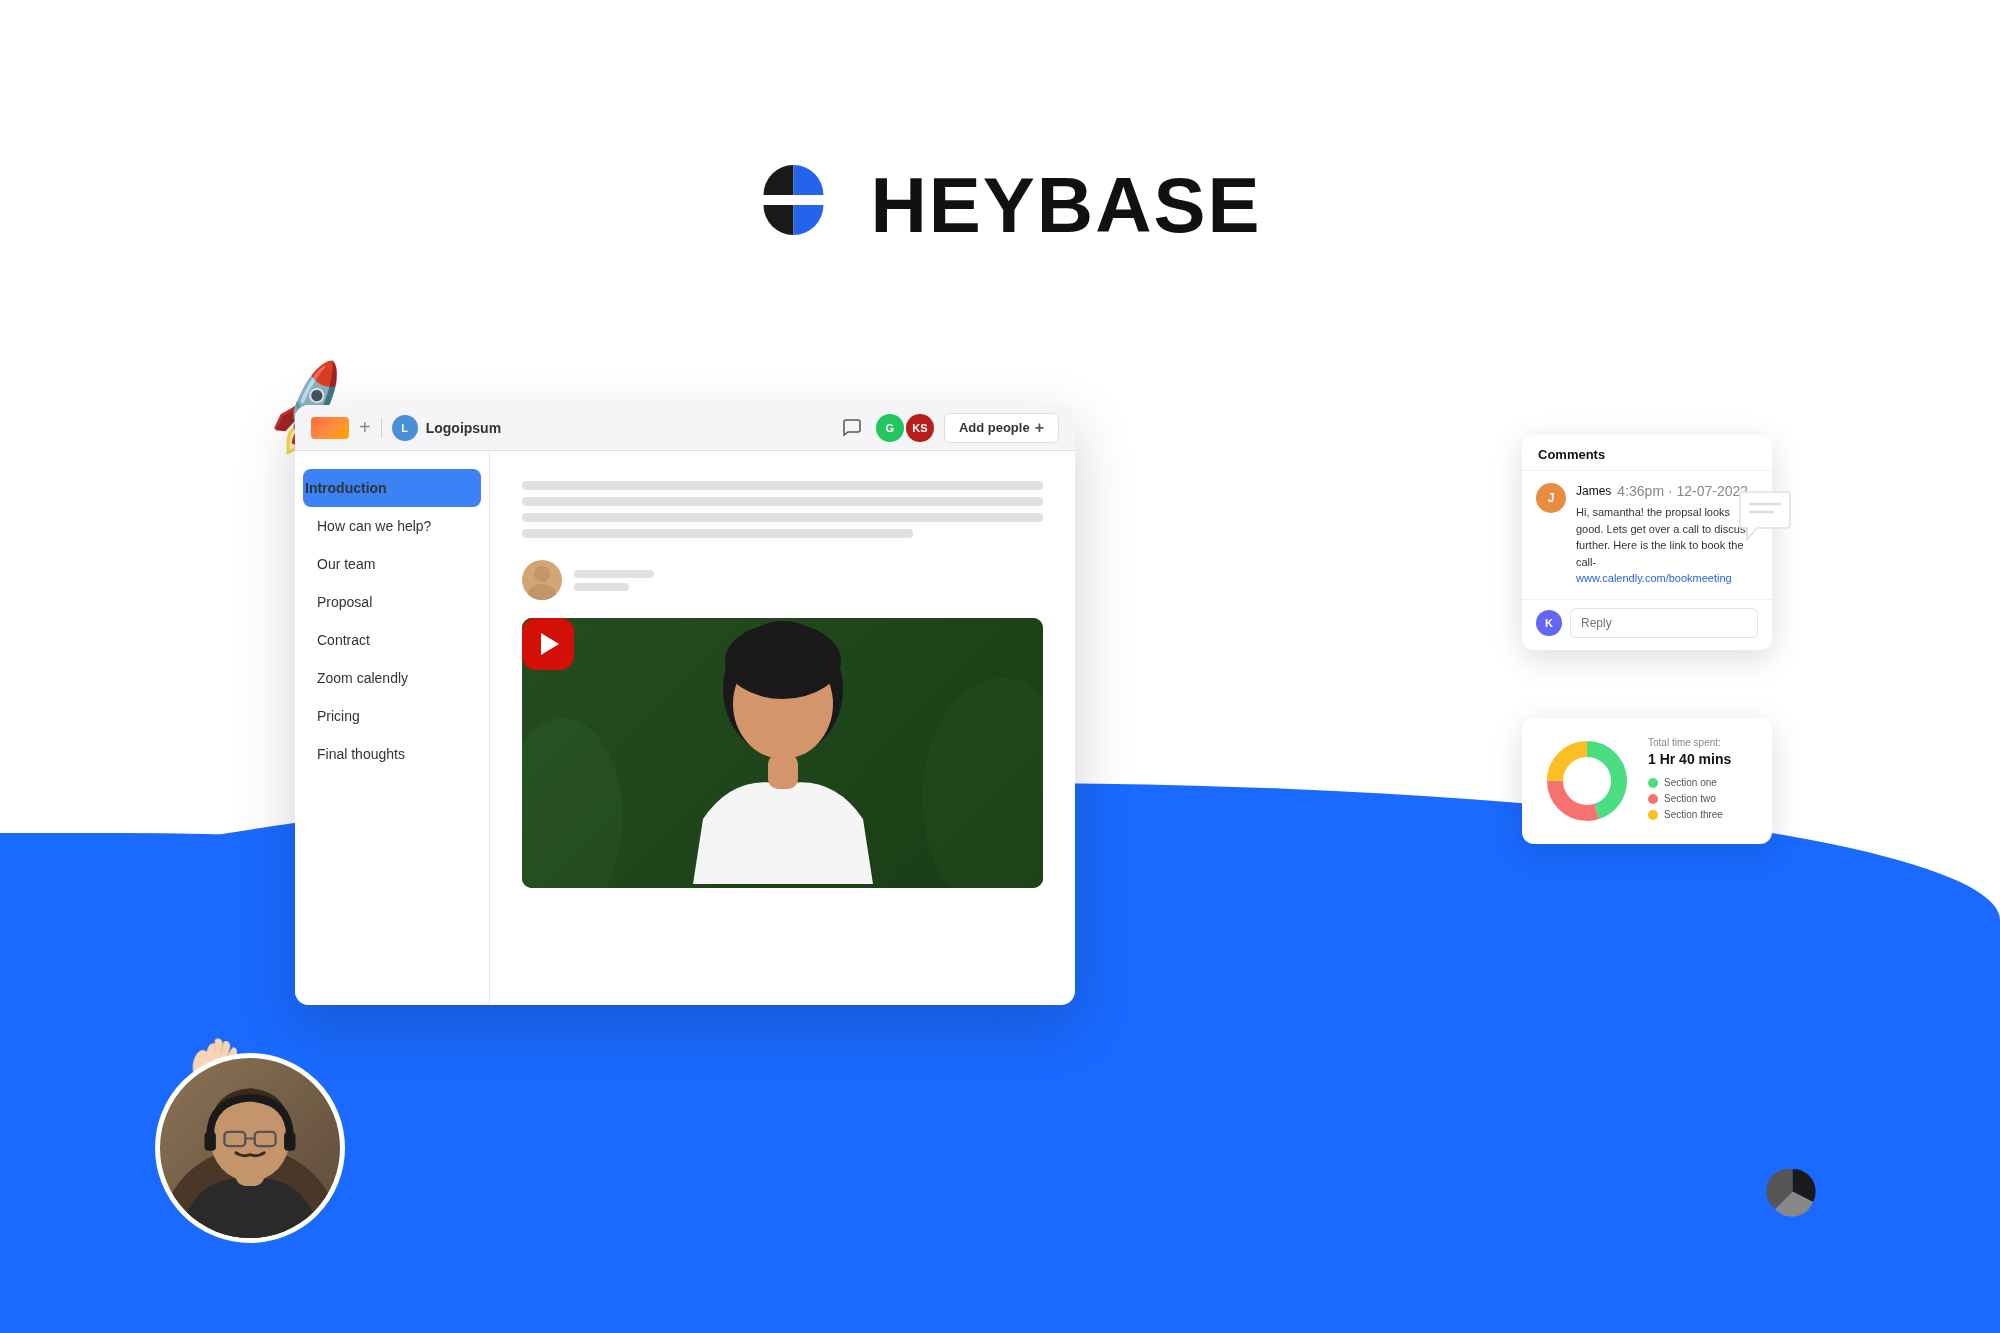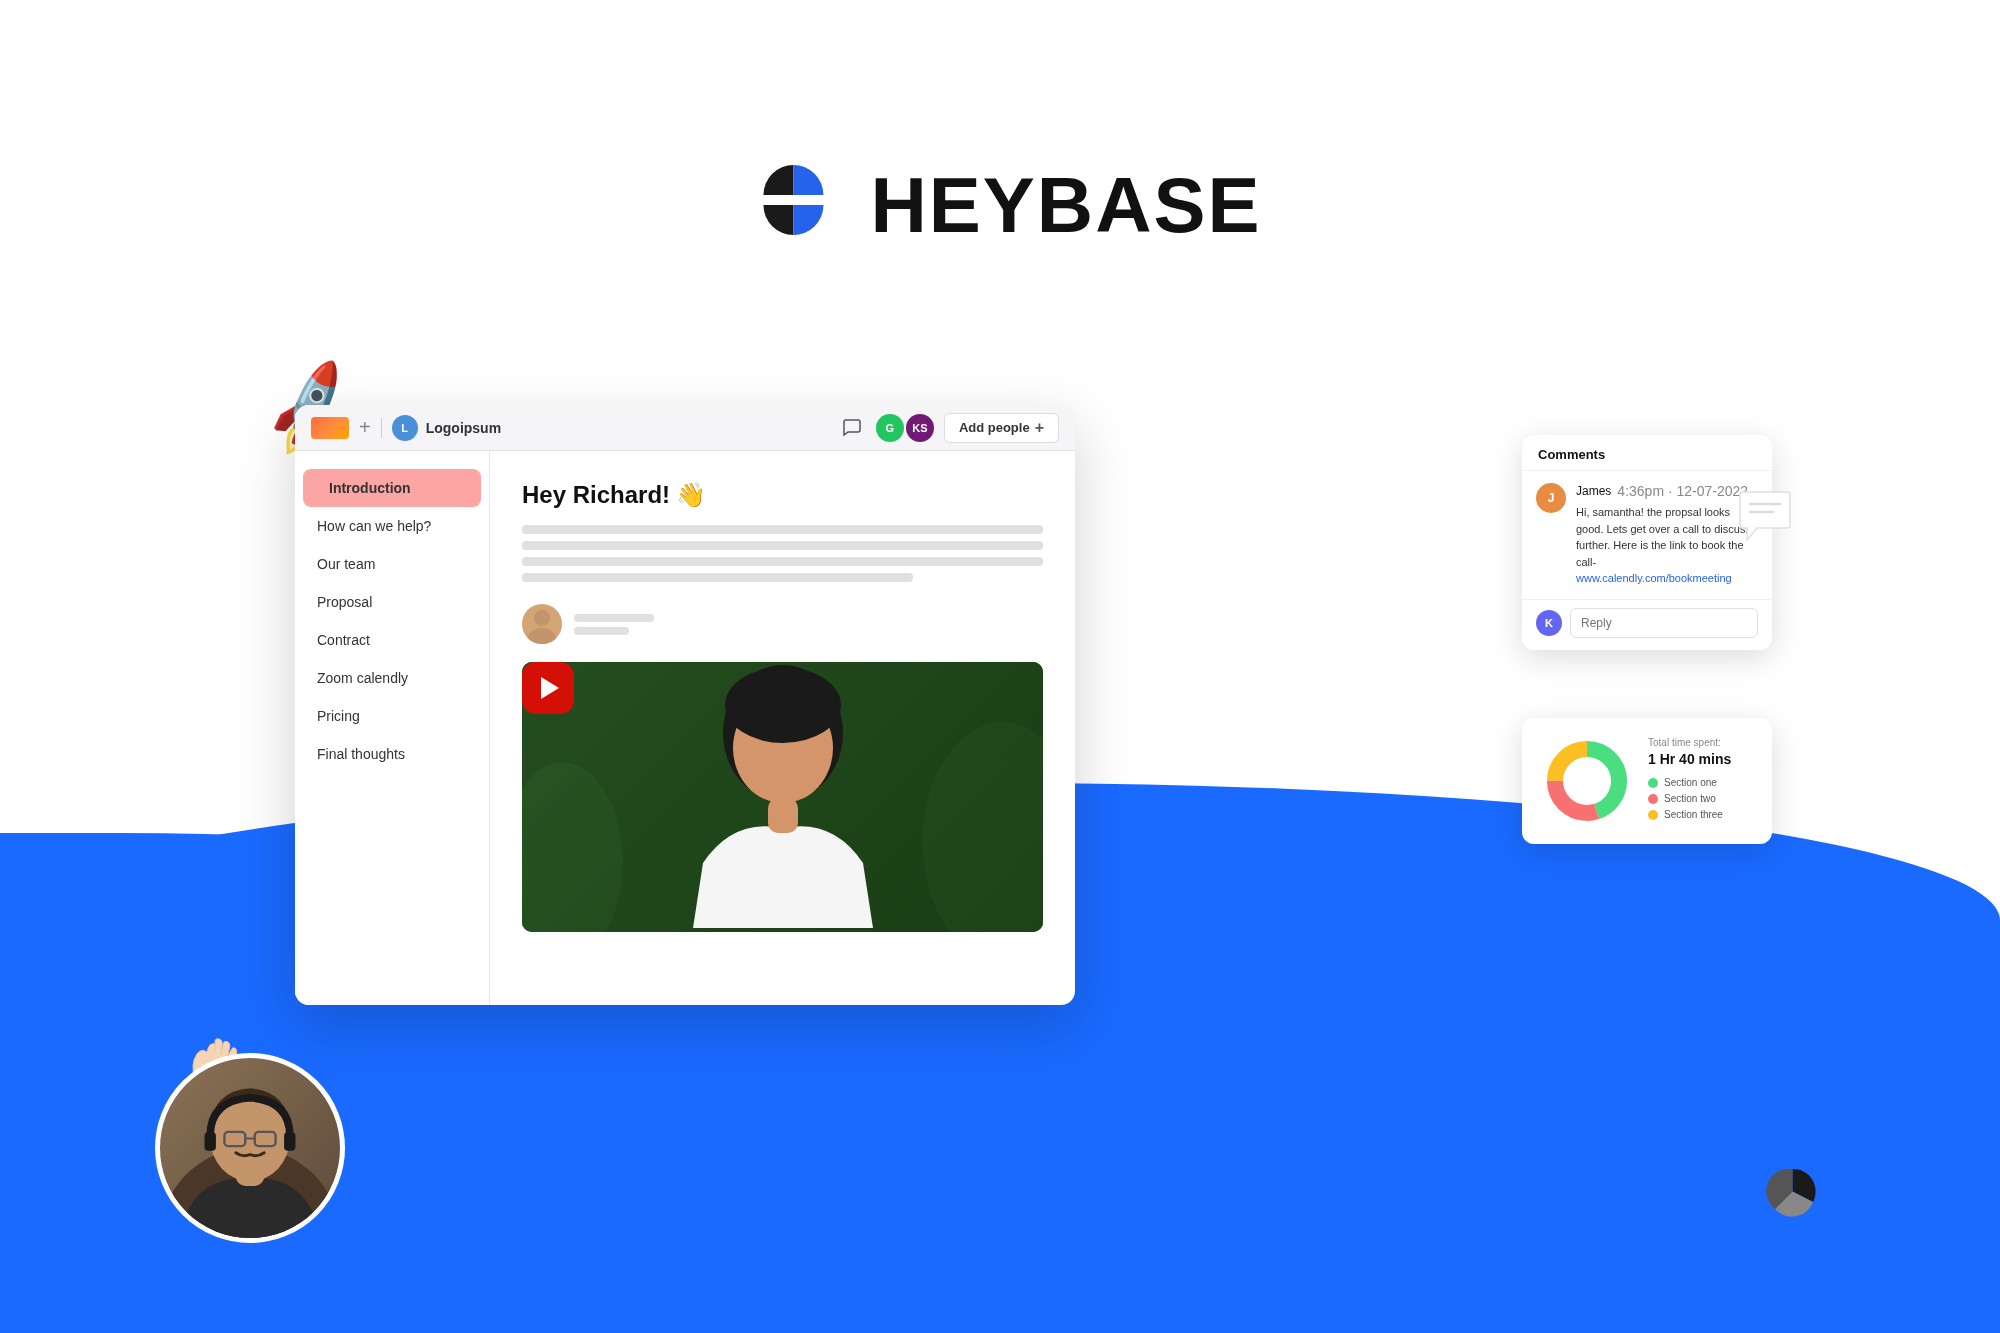--- a/index.html
+++ b/index.html
@@ -152,21 +152,21 @@
       background: #22c55e;
       font-size: 11px;
       font-weight: 700;
       color: white;
       display: flex; align-items: center; justify-content: center;
     }
     .avatar-blue {
       width: 28px;
       height: 28px;
       border-radius: 50%;
-      background: #701a75;
+      background: #b91c1c;
       font-size: 11px;
       font-weight: 700;
       color: white;
       display: flex; align-items: center; justify-content: center;
       margin-left: -8px;
     }
     .add-people-btn {
       display: flex;
       align-items: center;
       gap: 5px;
@@ -198,24 +198,24 @@
       padding: 18px 0;
       flex-shrink: 0;
     }
     .sidebar-item {
       padding: 11px 22px;
       font-size: 14px;
       color: #333;
       cursor: pointer;
     }
     .sidebar-item.active {
-      background: #fca5a5;
+      background: #3b82f6;
       border-radius: 8px;
       margin: 0 8px;
-      padding: 11px 26px;
+      padding: 11px 2px;
       font-weight: 600;
     }
 
     
     .main-content {
       flex: 1;
       padding: 30px 32px;
       overflow: hidden;
     }
     .main-heading {
@@ -557,21 +557,20 @@
       </div>
       <div class="sidebar-item">
         <span>Pricing</span>
       </div>
       <div class="sidebar-item">
         <span>Final thoughts</span>
       </div>
     </div>
 
     <div class="main-content">
-      <div class="main-heading">Hey Richard! 👋</div>
       <div class="text-lines">
         <div class="text-line full"></div>
         <div class="text-line full"></div>
         <div class="text-line full"></div>
         <div class="text-line medium"></div>
       </div>
 
       <div class="person-row">
         <div class="person-avatar">
           <svg width="40" height="40" viewBox="0 0 40 40">

